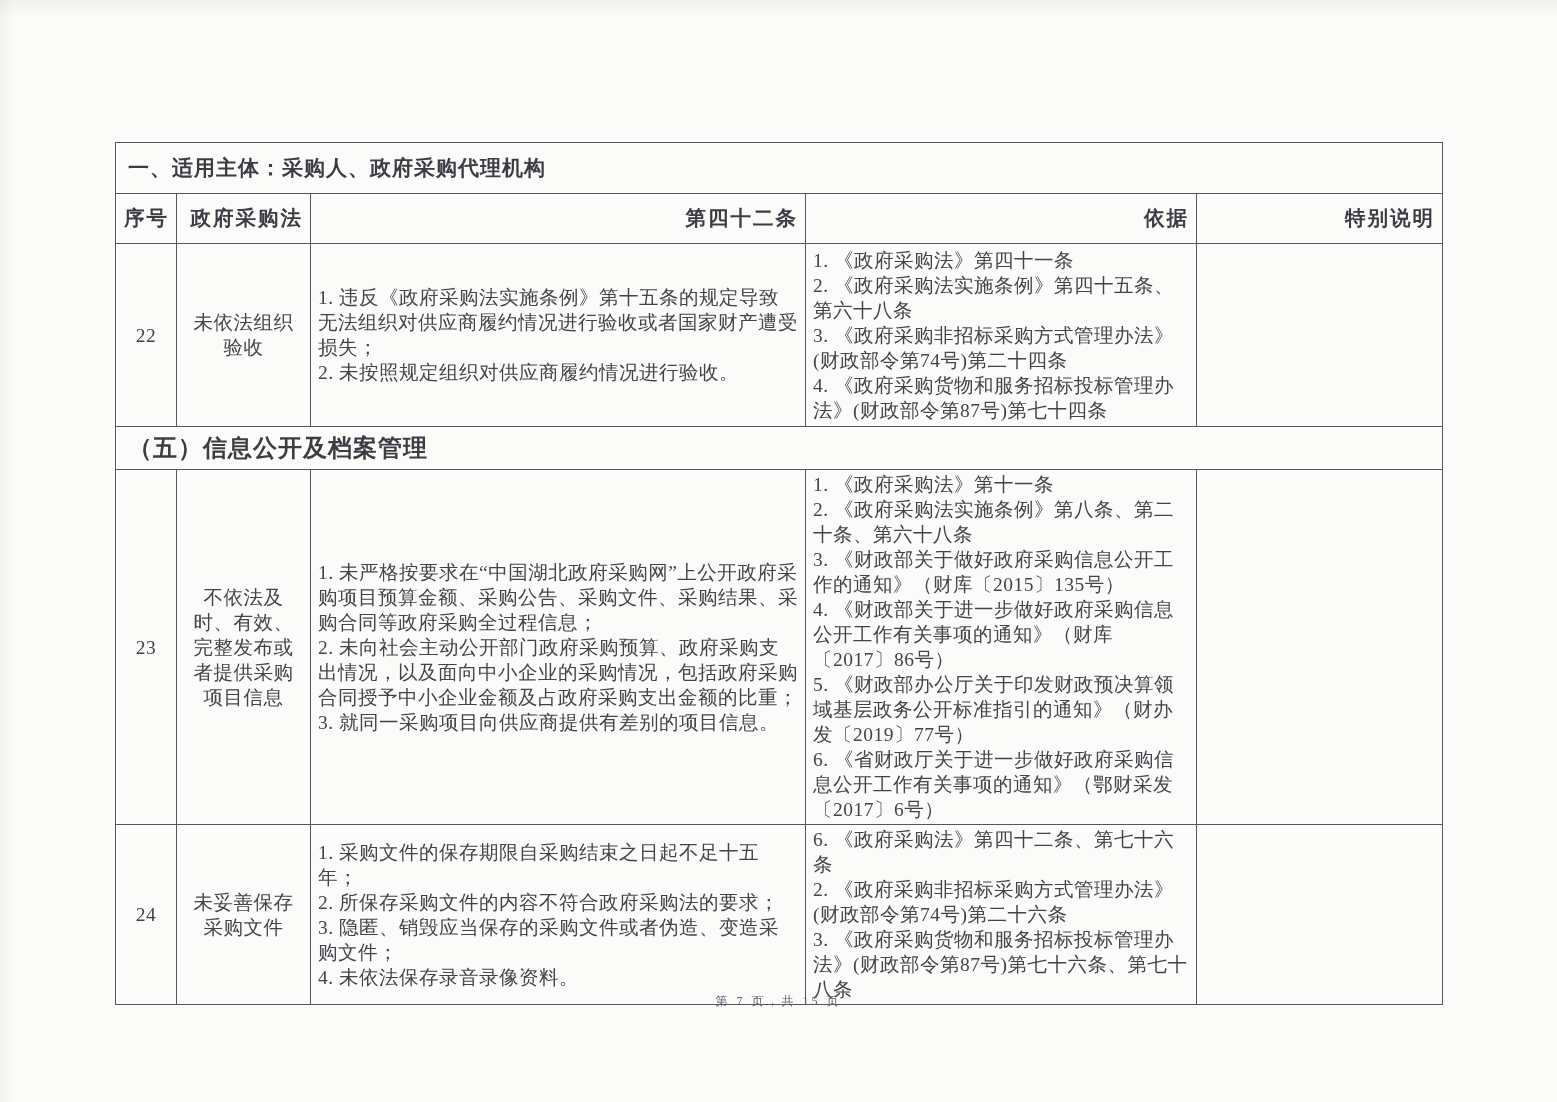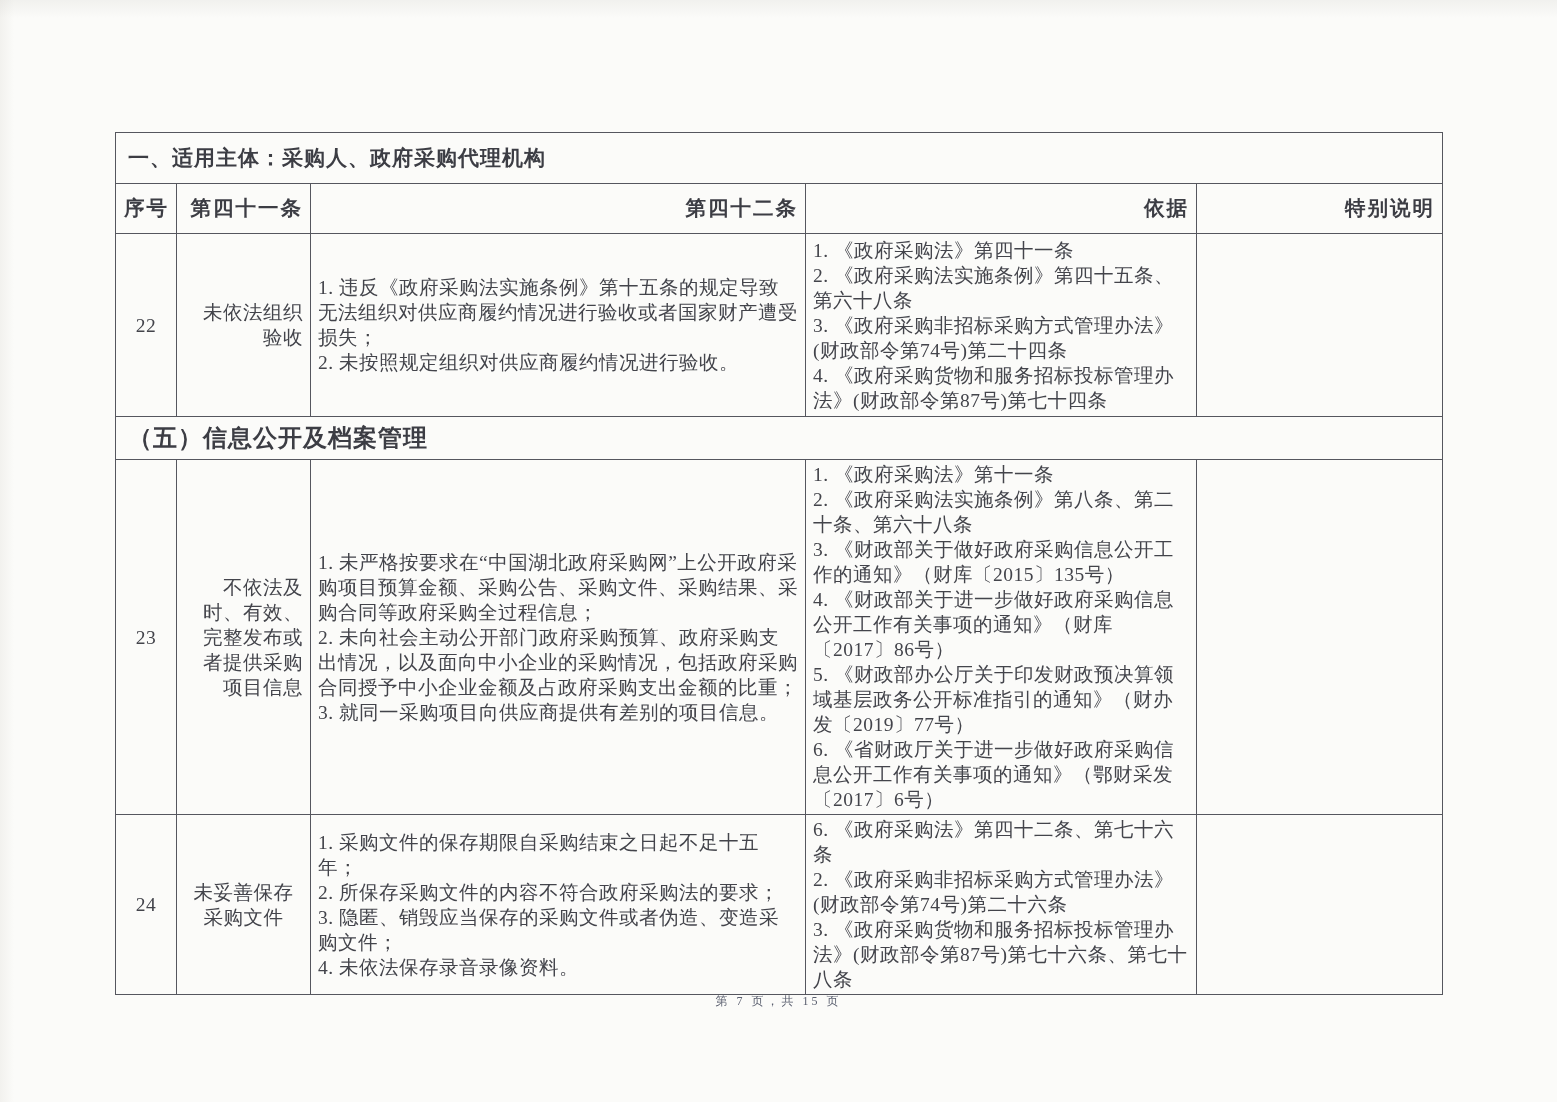--- a/index.html
+++ b/index.html
@@ -19,21 +19,21 @@
     background:
       linear-gradient(180deg, rgba(210,210,205,0.25) 0px, rgba(255,255,255,0) 18px),
       linear-gradient(90deg, rgba(225,223,218,0.35) 0px, rgba(255,255,255,0) 14px),
       #fbfbf9;
     overflow: hidden;
     color: #43444b;
   }
   table.doc-table {
     position: absolute;
     left: 115px;
-    top: 132px;
+    top: 142px;
     width: 1327px;
     border-collapse: collapse;
     table-layout: fixed;
   }
   table.doc-table td, table.doc-table th {
     border: 1.5px solid #55565e;
     padding: 2px 7px;
     vertical-align: middle;
     font-size: 19.5px;
     line-height: 25px;
@@ -69,21 +69,21 @@
   }
   tr.row-22 { height: 183px; }
   tr.row-23 { height: 332px; }
   tr.row-24 { height: 146px; }
   td.c-id {
     text-align: center;
     font-size: 20px;
     color: #4a4b53;
   }
   td.c-item {
-    text-align: right;
+    text-align: center;
   }
   td.c-item.align-center {
     text-align: center;
   }
   td.c-content, td.c-basis {
     text-align: left;
     white-space: pre-line;
     vertical-align: middle;
   }
   .footer {
@@ -111,21 +111,21 @@
       <col style="width:246px">
     </colgroup>
 
     <tbody>
         <tr class="title-row">
       <td colspan="5">一、适用主体：采购人、政府采购代理机构</td>
     </tr>
 
     <tr class="header-row">
       <th>序号</th>
-      <th>第四十一条</th>
+      <th>政府采购法</th>
       <th>第四十二条</th>
       <th>依据</th>
       <th>特别说明</th>
     </tr>
 
     <tr class="row-22">
       <td class="c-id">22</td>
       <td class="c-item">未依法组织验收</td>
       <td class="c-content">1. 违反《政府采购法实施条例》第十五条的规定导致无法组织对供应商履约情况进行验收或者国家财产遭受损失；
 2. 未按照规定组织对供应商履约情况进行验收。</td>

